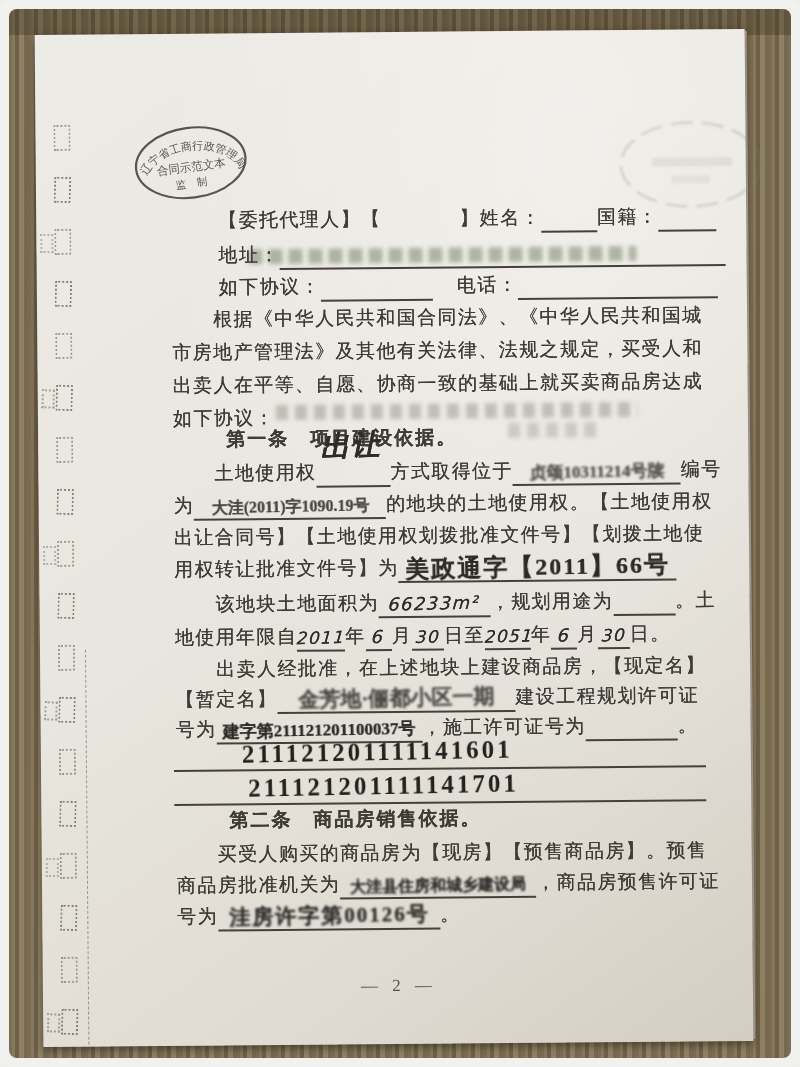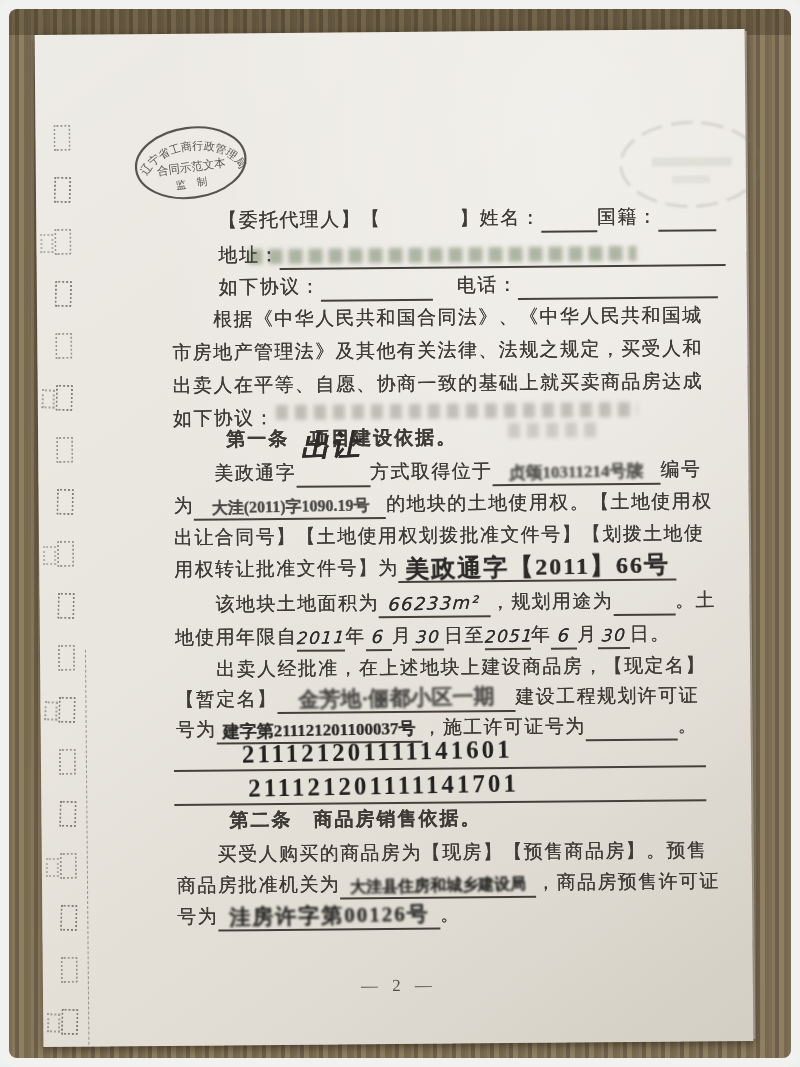--- a/index.html
+++ b/index.html
@@ -115,21 +115,21 @@
     </div>
 
     <div class="ln" style="left:176px;top:271px;"><span>根据《中华人民共和国合同法》、《中华人民共和国城</span></div>
     <div class="ln" style="left:135px;top:304px;"><span>市房地产管理法》及其他有关法律、法规之规定，买受人和</span></div>
     <div class="ln" style="left:135px;top:337px;"><span>出卖人在平等、自愿、协商一致的基础上就买卖商品房达成</span></div>
     <div class="ln" style="left:135px;top:370px;"><span>如下协议：</span></div>
 
     <div class="ln hd" style="left:188px;top:391px;"><span>第一条　项目建设依据。</span></div>
 
     <div class="ln" style="left:176px;top:425px;">
-      <span>美政通字</span><span class="bl" style="width:74px;"><span class="hand hand-big">出让</span></span><span>方式取得位于</span><span class="bl" style="width:168px;"><span class="stamp s17" style="filter:blur(.8px);opacity:.8;">贞颂10311214号牍</span></span><span>编号</span>
+      <span>土地使用权</span><span class="bl" style="width:74px;"><span class="hand hand-big">出让</span></span><span>方式取得位于</span><span class="bl" style="width:168px;"><span class="stamp s17" style="filter:blur(.8px);opacity:.8;">贞颂10311214号牍</span></span><span>编号</span>
     </div>
 
     <div class="ln" style="left:135px;top:457px;">
       <span>为</span><span class="bl" style="width:192px;"><span class="stamp s16" style="filter:blur(.7px);opacity:.85;">大洼(2011)字1090.19号</span></span><span>的地块的土地使用权。【土地使用权</span>
     </div>
 
     <div class="ln" style="left:135px;top:489px;"><span>出让合同号】【土地使用权划拨批准文件号】【划拨土地使</span></div>
 
     <div class="ln" style="left:135px;top:521px;">
       <span>用权转让批准文件号】为</span><span class="bl" style="width:278px;"><span class="stamp s24" style="filter:blur(.7px);">美政通字【2011】66号</span></span>

